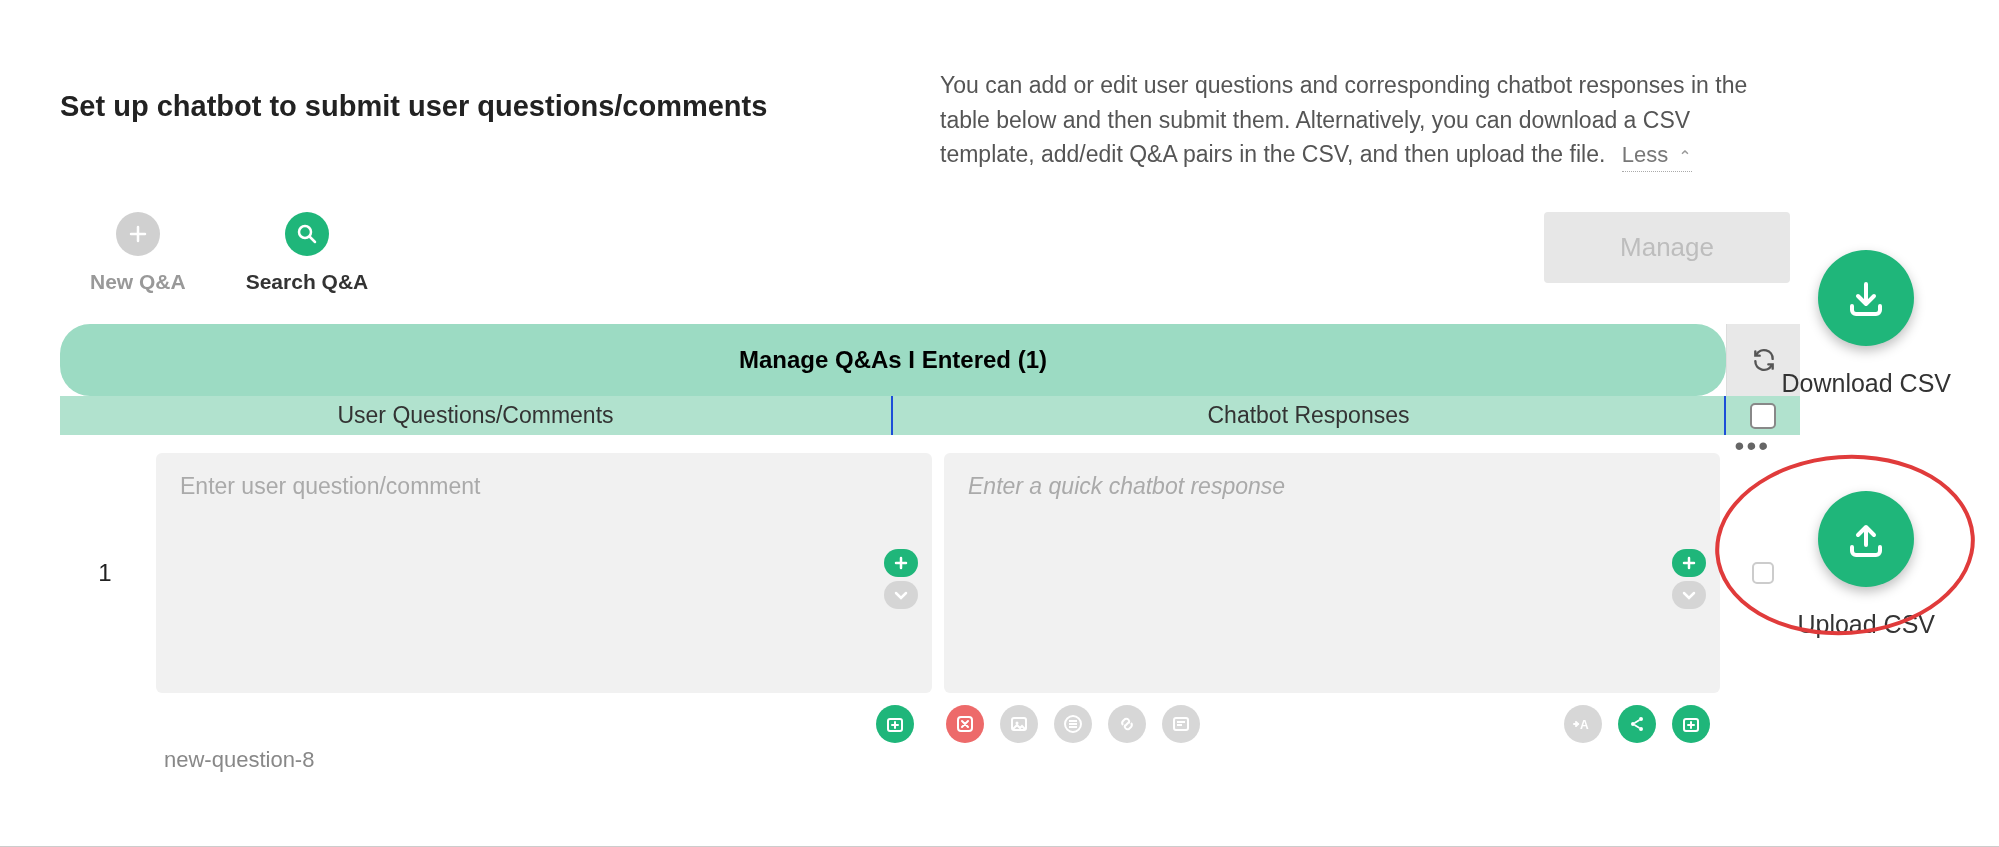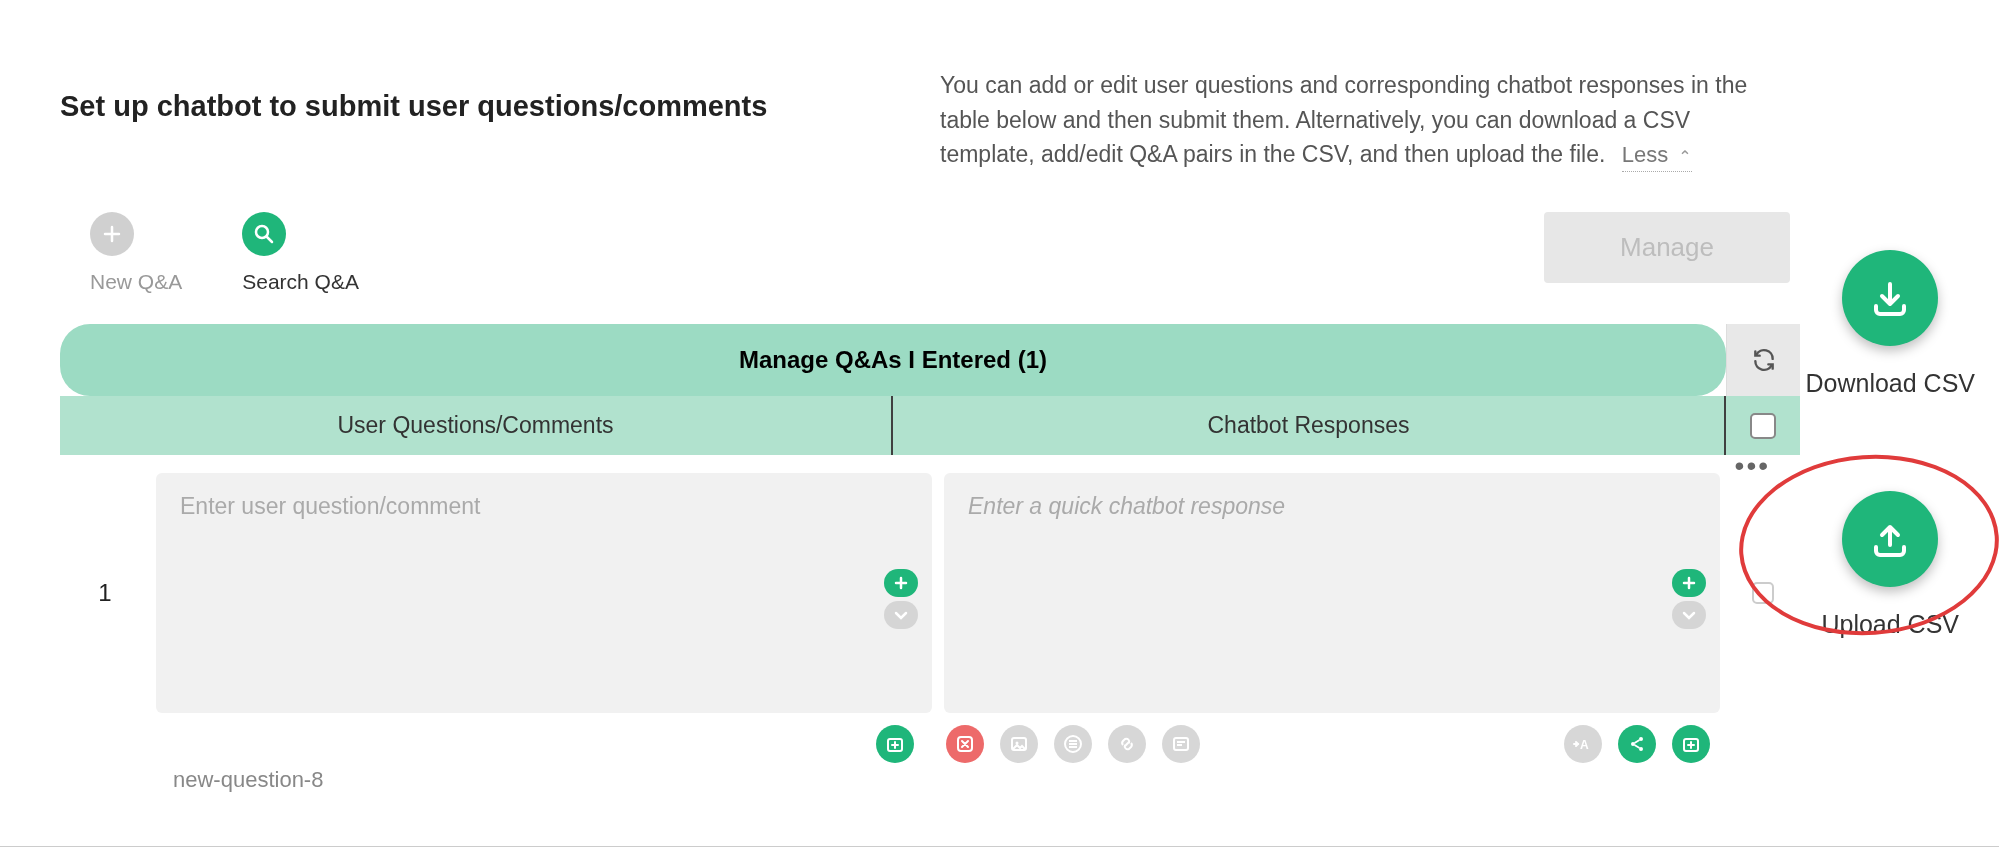--- a/index.html
+++ b/index.html
@@ -59,23 +59,24 @@
   margin-bottom: 30px;
 }
 .toolbar-left {
   display: flex;
   gap: 60px;
   padding-left: 30px;
 }
 .tool-item {
   display: flex;
   flex-direction: column;
-  align-items: flex-start;
+  align-items: center;
   gap: 14px;
   cursor: pointer;
+  font-weight: bold;
 }
 .tool-item .label {
   font-size: 21px;
   color: #333;
 }
 .tool-item.disabled .label { color: #999; }
 .circle-btn {
   width: 44px;
   height: 44px;
   border-radius: 50%;
@@ -119,24 +120,24 @@
   cursor: pointer;
   border-left: 1px solid #ddd;
 }
 .subheader-row {
   display: flex;
   background: #b1e2ce;
 }
 .subheader-cell {
   flex: 1;
   text-align: center;
-  padding: 16px 0;
+  padding: 6px 0;
   font-size: 23px;
   color: #333;
-  border-right: 2px solid #404040;
+  border-right: 2px solid #1d4ed8;
 }
 .subheader-cell:last-of-type { border-right: none; }
 .check-cell {
   width: 74px;
   display: flex;
   align-items: center;
   justify-content: center;
 }
 .checkbox-box {
   width: 26px;
@@ -239,40 +240,40 @@
   display: flex;
   align-items: center;
   padding: 0 16px;
   gap: 16px;
 }
 .footer-spacer {
   flex: 1;
 }
 .topic-label {
   position: absolute;
-  left: 23px;
+  left: 14px;
   bottom: -30px;
   font-size: 22px;
   color: #888;
 }
 .mini-circle {
   width: 38px;
   height: 38px;
   border-radius: 50%;
   display: flex;
   align-items: center;
   justify-content: center;
   cursor: pointer;
 }
 .mini-circle.green { background: #1fb67a; color: #fff; }
 .mini-circle.red { background: #ed6a6a; color: #fff; }
 .mini-circle.grey { background: #d7d7d7; color: #fff; }
 .side-actions {
   position: absolute;
-  right: 24px;
+  right: 48px;
   top: 250px;
   display: flex;
   flex-direction: column;
   gap: 90px;
   align-items: center;
 }
 .side-action {
   display: flex;
   flex-direction: column;
   align-items: center;

